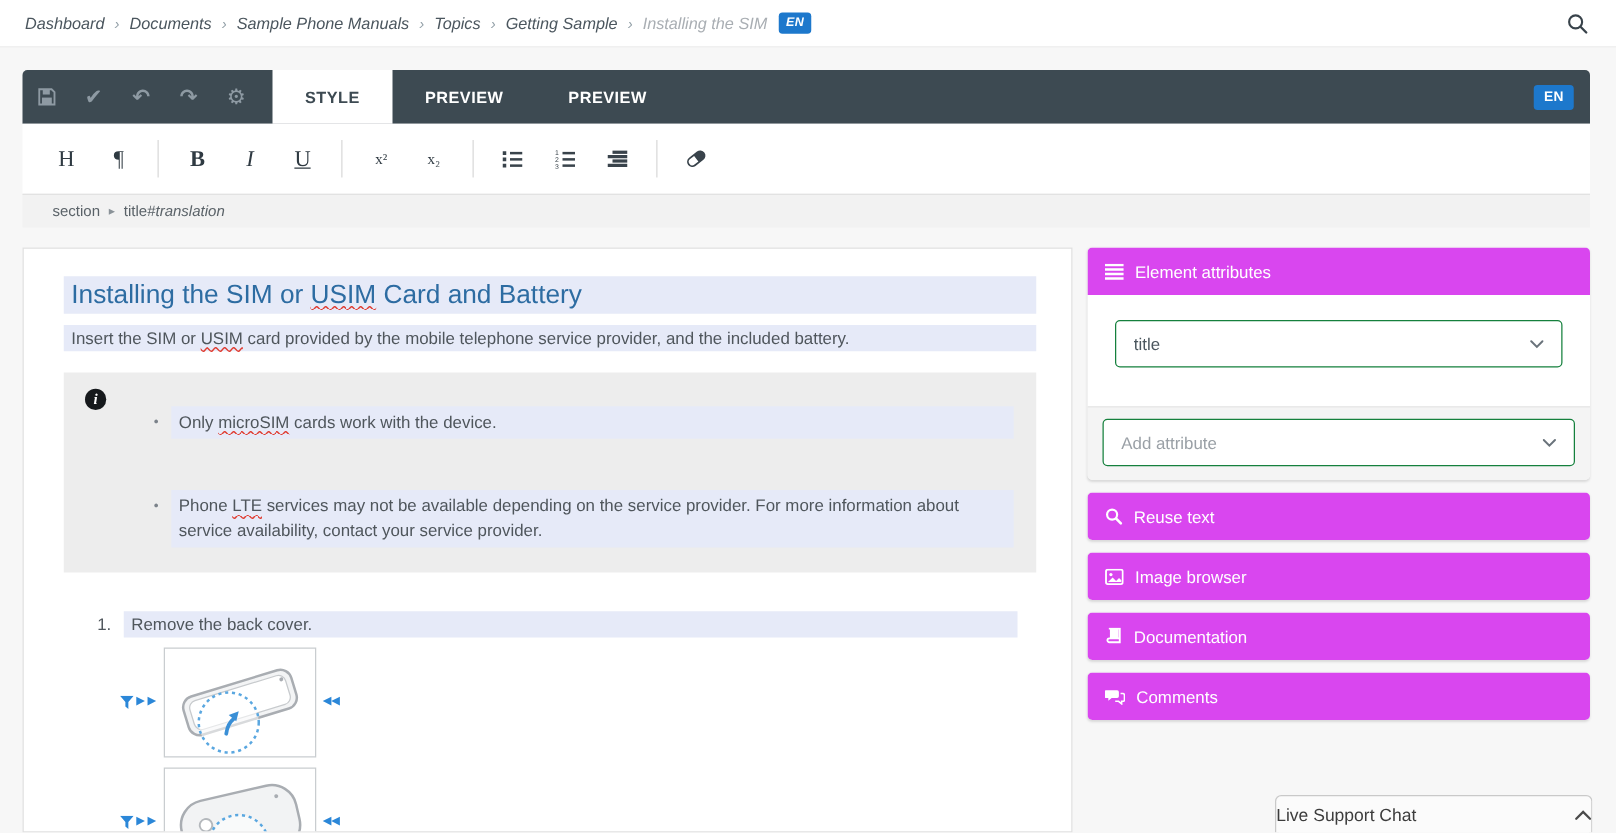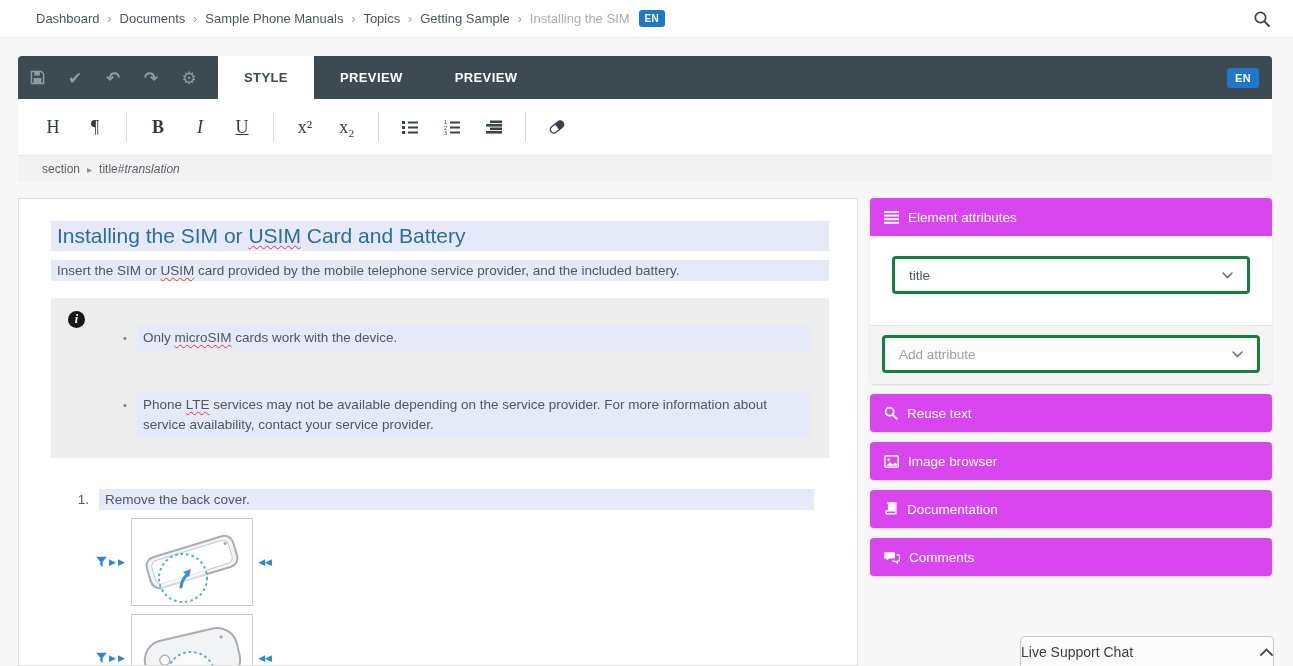--- a/index.html
+++ b/index.html
@@ -4,21 +4,21 @@
 <style>
   * { margin:0; padding:0; box-sizing:border-box; }
   html,body { width:1293px; height:666px; overflow:hidden; }
   body {
     font-family:"Liberation Sans","DejaVu Sans",sans-serif;
     background:#f7f7f7; color:#4b565e; position:relative;
   }
   
   .top-header {
     height:38px; background:#fff; border-bottom:1px solid #ececec;
-    display:flex; align-items:center; padding:0 22px 0 36px;
+    display:flex; align-items:center; padding:0 22px 0 20px;font-style:italic;
   }
   .crumbs { display:flex; align-items:center; font-size:13px; }
   .crumb { color:#4b565e; cursor:pointer; }
   .crumb-sep { color:#93a0a8; margin:0 8px; font-size:12px; }
   .crumb-current { color:#a9aeb3; }
   .lang-badge {
     background:#1d78cc; color:#fff; font-size:10px; font-weight:bold;
     padding:3px 6px; border-radius:3px; margin-left:9px; letter-spacing:.3px;
   }
   .hdr-search { margin-left:auto; color:#39434b; display:flex; align-items:center; cursor:pointer; }
@@ -43,21 +43,21 @@
   .bar-dark .lang-badge { margin-left:auto; align-self:center; margin-right:13px; font-size:11px; padding:4px 8px; }
 
   .bar-format {
     background:#fff; height:56px; display:flex; align-items:center; padding:0 14px;
   }
   .fmt-btn {
     min-width:42px; text-align:center; cursor:pointer; color:#2f3a42;
     font-family:"Liberation Serif","DejaVu Serif",serif; font-size:18px;
     display:flex; align-items:center; justify-content:center;
   }
-  .fmt-btn.small { font-size:18px; }
+  .fmt-btn.small { font-size:12px; }
   .fmt-b { font-weight:bold; }
   .fmt-i { font-style:italic; }
   .fmt-u { text-decoration:underline; }
   .fmt-sep { width:1px; height:30px; background:#d9d9d9; margin:0 10px; }
   .fmt-svg { color:#39434b; }
 
   .bar-path {
     height:27px; background:#f2f2f2; border-top:1px solid #e2e2e2;
     display:flex; align-items:center; padding:0 24px; font-size:12px; color:#5a6268;
   }
@@ -118,21 +118,21 @@
   
   .sidebar { flex:1; }
   .panel-hdr {
     background:#d946ef; color:#fff; height:38px; display:flex; align-items:center;
     padding:0 14px; gap:9px; font-size:13.5px; cursor:pointer;
   }
   .ea-panel { border-radius:4px; overflow:hidden; box-shadow:0 1px 2px rgba(0,0,0,.12); }
   .ea-body1 { background:#fff; padding:20px 22px 31px; }
   .ea-body2 { background:#f4f4f4; border-top:1px solid #e5e5e5; padding:9px 12px 11px; }
   .fake-select {
-    background:#fff; border:3px solid #15803d; border-radius:4px; height:38px;
+    background:#fff; border:1px solid #15803d; border-radius:4px; height:38px;
     display:flex; align-items:center; justify-content:space-between;
     padding:0 14px; font-size:13.5px; color:#4b565e; cursor:pointer;
   }
   .fake-select .ph { color:#9aa0a6; }
   .side-panel {
     margin-top:10px; border-radius:4px; overflow:hidden; box-shadow:0 1px 2px rgba(0,0,0,.12);
   }
   .chev { color:#6a737b; }
 
   

